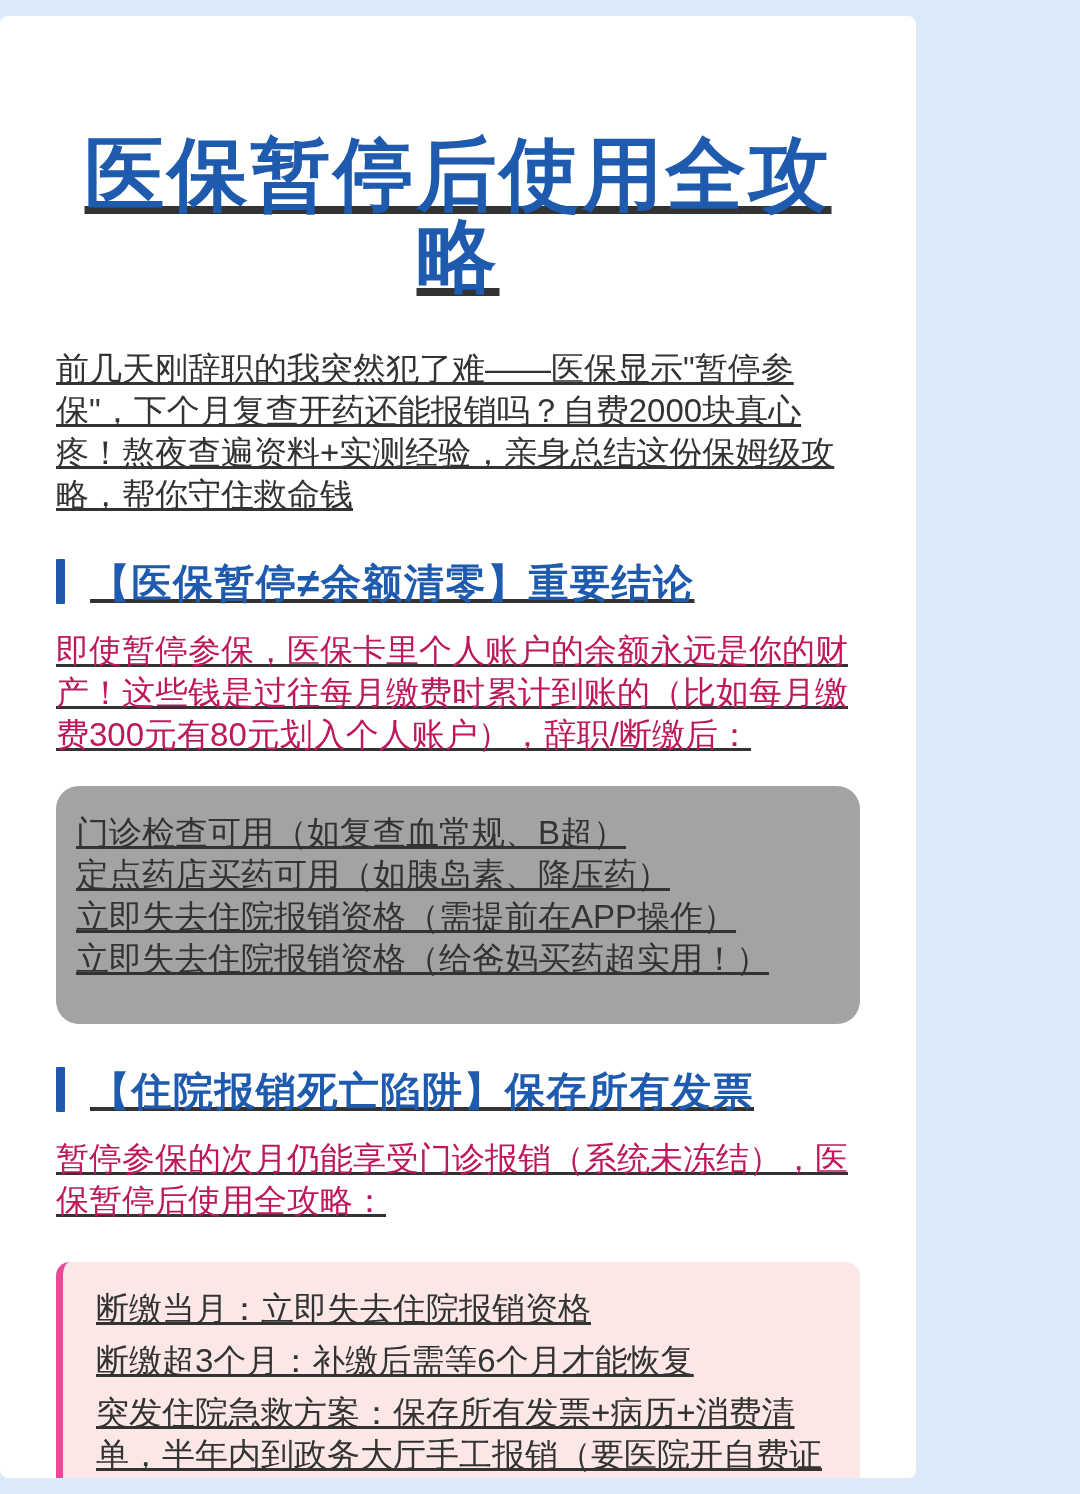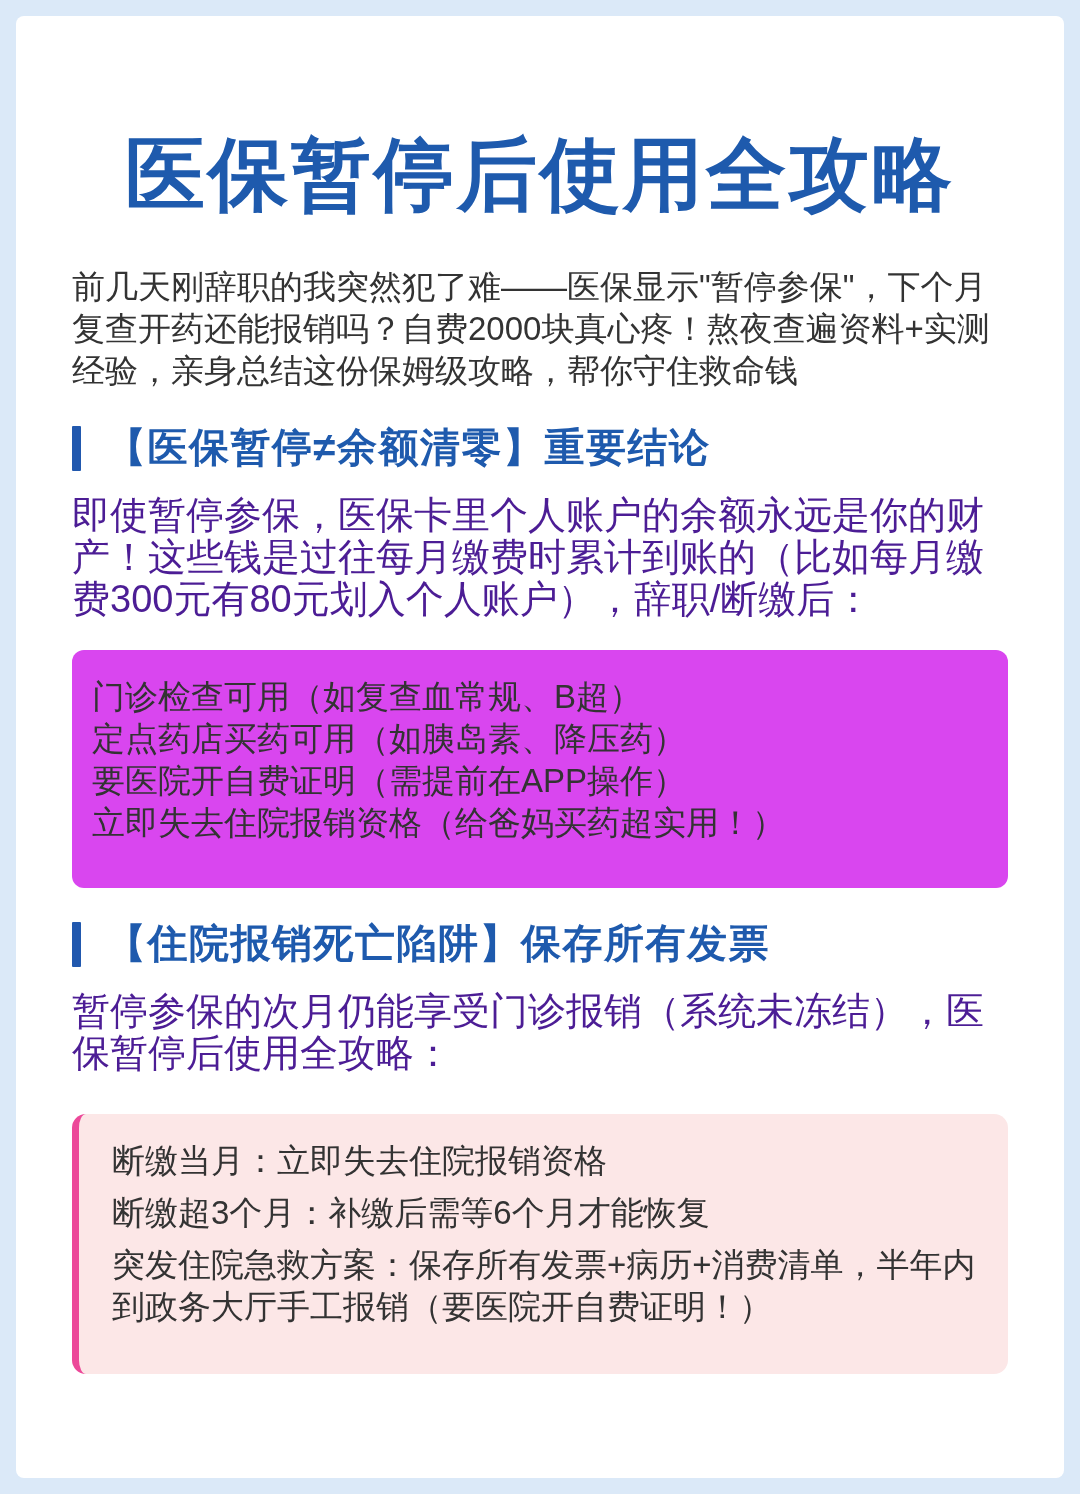--- a/index.html
+++ b/index.html
@@ -7,74 +7,75 @@
   body {
     width: 1080px;
     height: 1494px;
     background: #dbe9f8;
     font-family: "Liberation Sans", "DejaVu Sans", sans-serif;
     color: #333333;
     position: relative;
   }
   .card {
     position: absolute;
-    left: 16px;
+    left: 0;
     top: 16px;
-    width: 1048px;
+    width: 916px;
     height: 1462px;
     background: #ffffff;
     border-radius: 8px;
     padding: 118px 56px 0 56px;
     overflow: hidden;
+    text-decoration: underline;
   }
   .page-title {
     margin: 0;
     text-align: center;
     font-size: 80px;
     line-height: 82px;
     font-weight: 900;
     color: #1e5aad;
     letter-spacing: 3px;
   }
   .intro {
     margin-top: 50px;
     font-size: 33px;
     line-height: 42px;
     color: #333333;
   }
   .section-header {
     display: flex;
-    align-items: flex-end;
-    margin-top: 31px;
+    align-items: flex-start;
+    margin-top: 43px;
   }
   .accent-bar {
     flex: 0 0 auto;
     width: 9px;
     height: 45px;
     background: #2158ae;
     margin-right: 25px;
     border-radius: 1px;
   }
   .section-heading {
     font-size: 40px;
     font-weight: bold;
     color: #1e5aad;
     letter-spacing: 1.5px;
     line-height: 48px;
   }
   .section-para {
     margin-top: 23px;
-    font-size: 38px;
+    font-size: 33px;
     line-height: 42px;
-    color: #4c1d95;
+    color: #be185d;
   }
   .info-box {
     margin-top: 30px;
-    background: #d946ef;
-    border-radius: 12px;
+    background: #a3a3a3;
+    border-radius: 23px;
     padding: 26px 24px 44px 20px;
   }
   .info-box .box-item {
     font-size: 33px;
     line-height: 42px;
     color: #333333;
   }
   .info-box .box-item:first-child { margin-top: 0; }
   .warning-box {
     margin-top: 40px;
@@ -102,21 +103,21 @@
 
   <div>
     <div class="section-header">
       <span class="accent-bar"></span>
       <span class="section-heading">【医保暂停≠余额清零】重要结论</span>
     </div>
     <div class="section-para">即使暂停参保，医保卡里个人账户的余额永远是你的财产！这些钱是过往每月缴费时累计到账的（比如每月缴费300元有80元划入个人账户），辞职/断缴后：</div>
     <div class="info-box">
       <div class="box-item">门诊检查可用（如复查血常规、B超）</div>
       <div class="box-item">定点药店买药可用（如胰岛素、降压药）</div>
-      <div class="box-item">要医院开自费证明（需提前在APP操作）</div>
+      <div class="box-item">立即失去住院报销资格（需提前在APP操作）</div>
       <div class="box-item">立即失去住院报销资格（给爸妈买药超实用！）</div>
     </div>
   </div>
 
   <div>
     <div class="section-header">
       <span class="accent-bar"></span>
       <span class="section-heading">【住院报销死亡陷阱】保存所有发票</span>
     </div>
     <div class="section-para">暂停参保的次月仍能享受门诊报销（系统未冻结），医保暂停后使用全攻略：</div>

